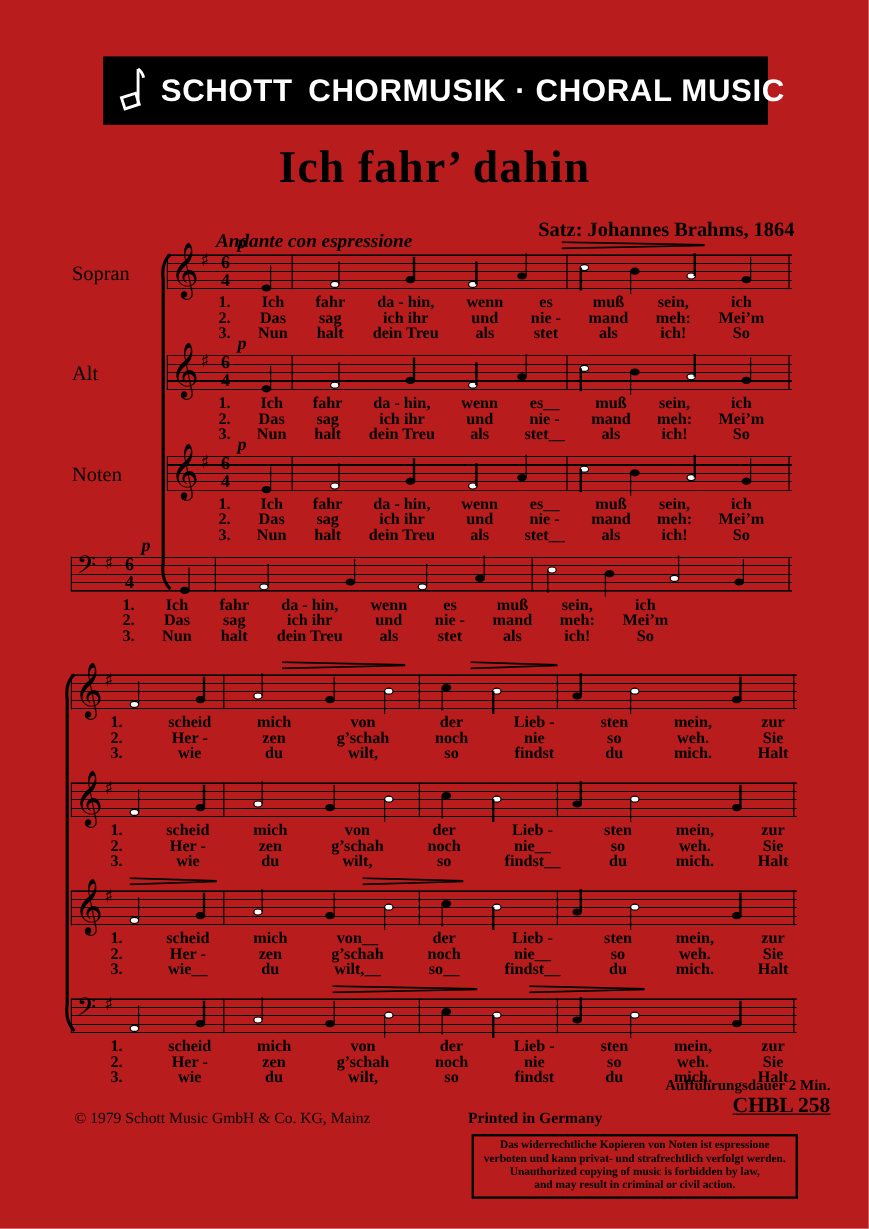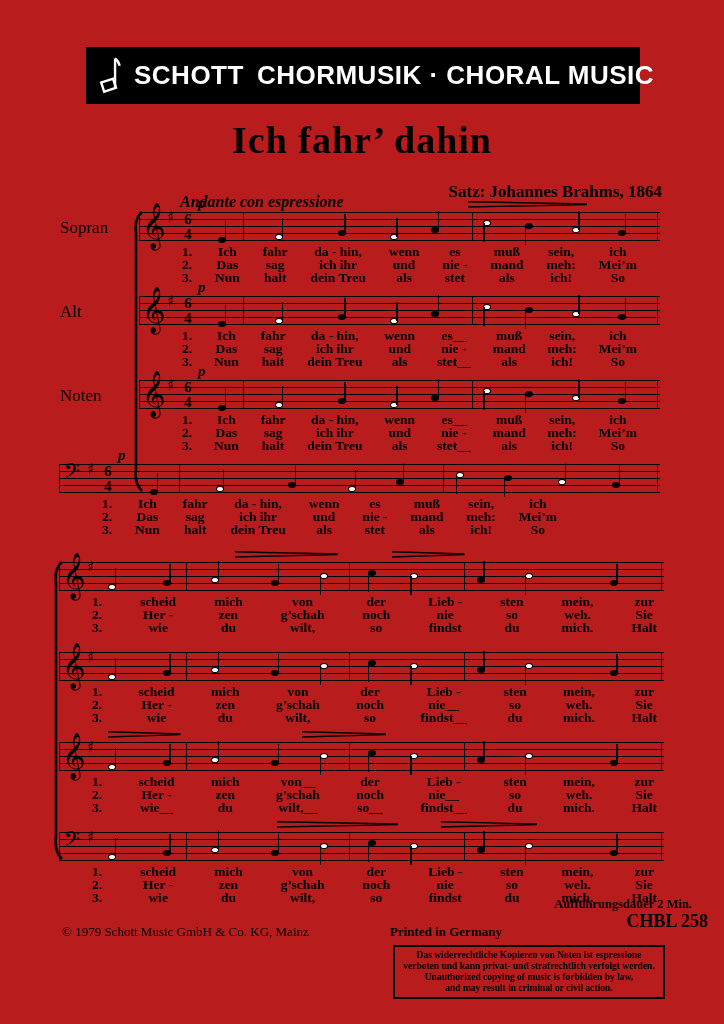--- a/index.html
+++ b/index.html
@@ -53,21 +53,21 @@
   .lyrics{display:flex;justify-content:space-between;margin-top:4px;}
   .sys1 .lyrics{margin-left:42px;width:455px;}
   .sys2 .lyrics{margin-left:32px;width:565px;}
   .lyr-col{display:flex;flex-direction:column;align-items:center;}
   .lyr-col span{font-size:13.5px;font-weight:700;line-height:13px;white-space:nowrap;}
 
   
   .duration{position:absolute;right:32px;top:897px;font-size:12.5px;font-weight:700;}
   .copyright{position:absolute;left:62px;top:924px;font-size:13px;}
   .printed{position:absolute;left:390px;top:924px;font-size:13px;font-weight:700;}
-  .catalog{position:absolute;right:16px;top:911px;font-size:18px;font-weight:700;}
+  .catalog{position:absolute;right:32px;top:911px;font-size:18px;font-weight:700;text-decoration:underline;}
   .notice{position:absolute;left:393px;top:945px;width:272px;border:2.5px solid #000;
           padding:3px 4px;box-sizing:border-box;text-align:center;}
   .notice div{font-size:9.5px;font-weight:700;line-height:11px;}
 </style>
 </head>
 <body>
 
 <div class="page">
 
   <div class="banner">

